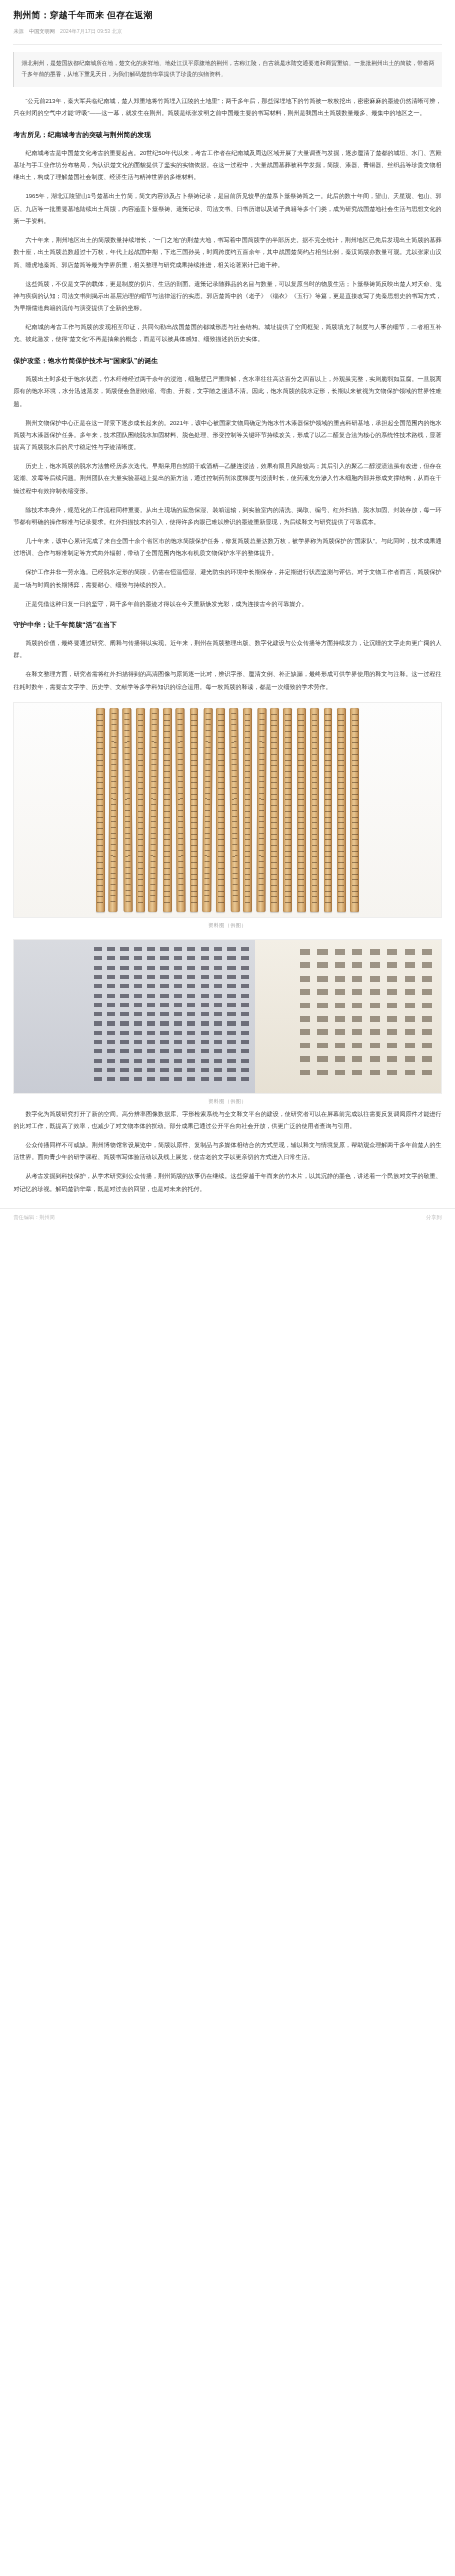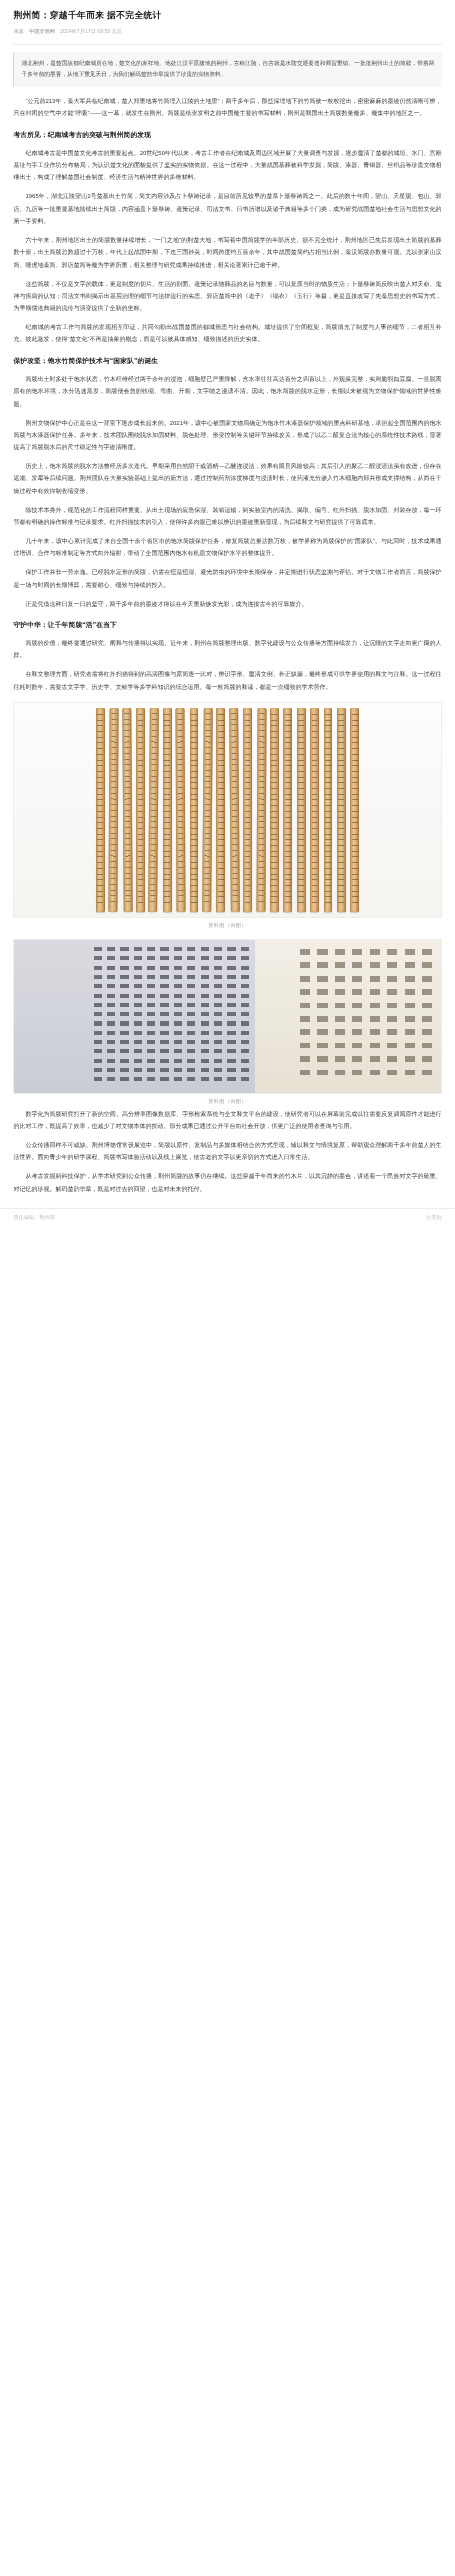--- a/index.html
+++ b/index.html
@@ -169,21 +169,21 @@
     display: flex;
     justify-content: space-between;
   }
 </style>
 </head>
 <body>
 
 <div class="page">
 
   <div class="article-header">
-    <h1 class="article-title">荆州简：穿越千年而来 据不完全统计</h1>
+    <h1 class="article-title">荆州简：穿越千年而来 但存在返潮</h1>
     <div class="byline">
       <span class="src-label">来源</span>
       <span class="src">中国文明网</span>
       <span class="date">2024年7月17日 09:53 北京</span>
     </div>
   </div>
   <div class="divider"></div>
 
   <div class="summary">湖北荆州，是楚国故都纪南城所在地，楚文化的发祥地。地处江汉平原腹地的荆州，古称江陵，自古就是水陆交通要道和商贸重镇。一批批荆州出土的简牍，带着两千多年前的墨香，从地下重见天日，为我们解码楚韵华章提供了珍贵的实物资料。</div>
 

